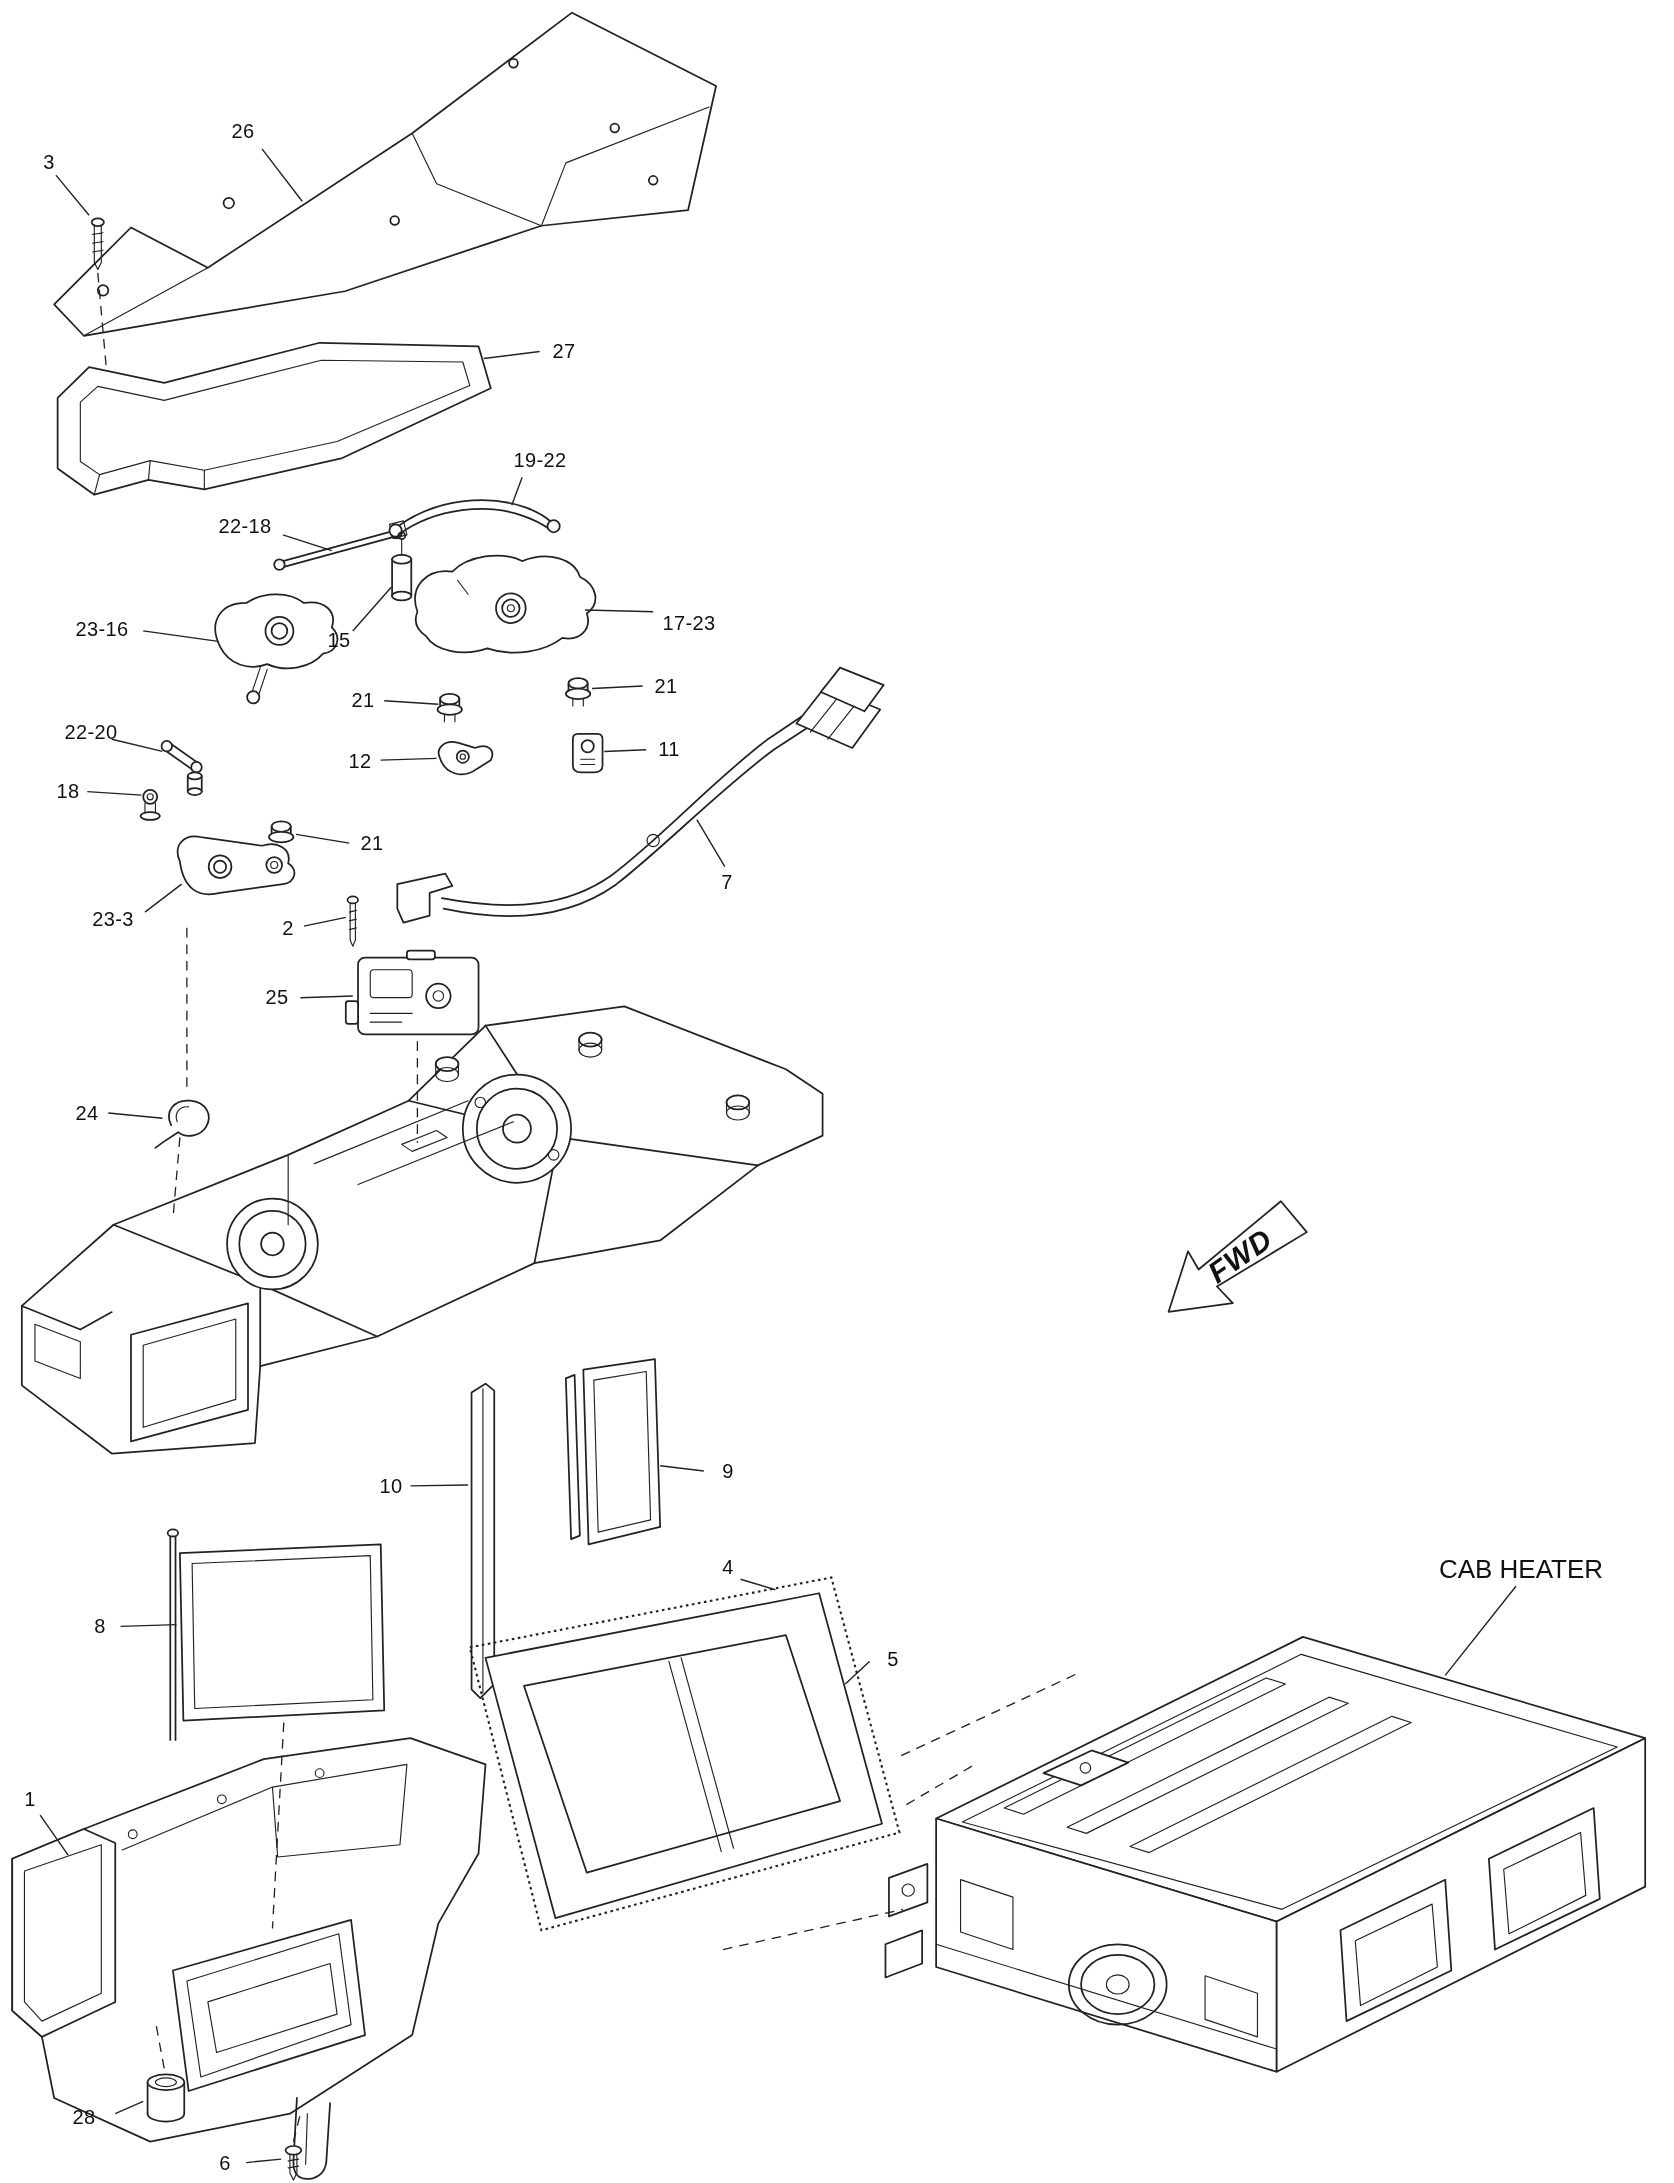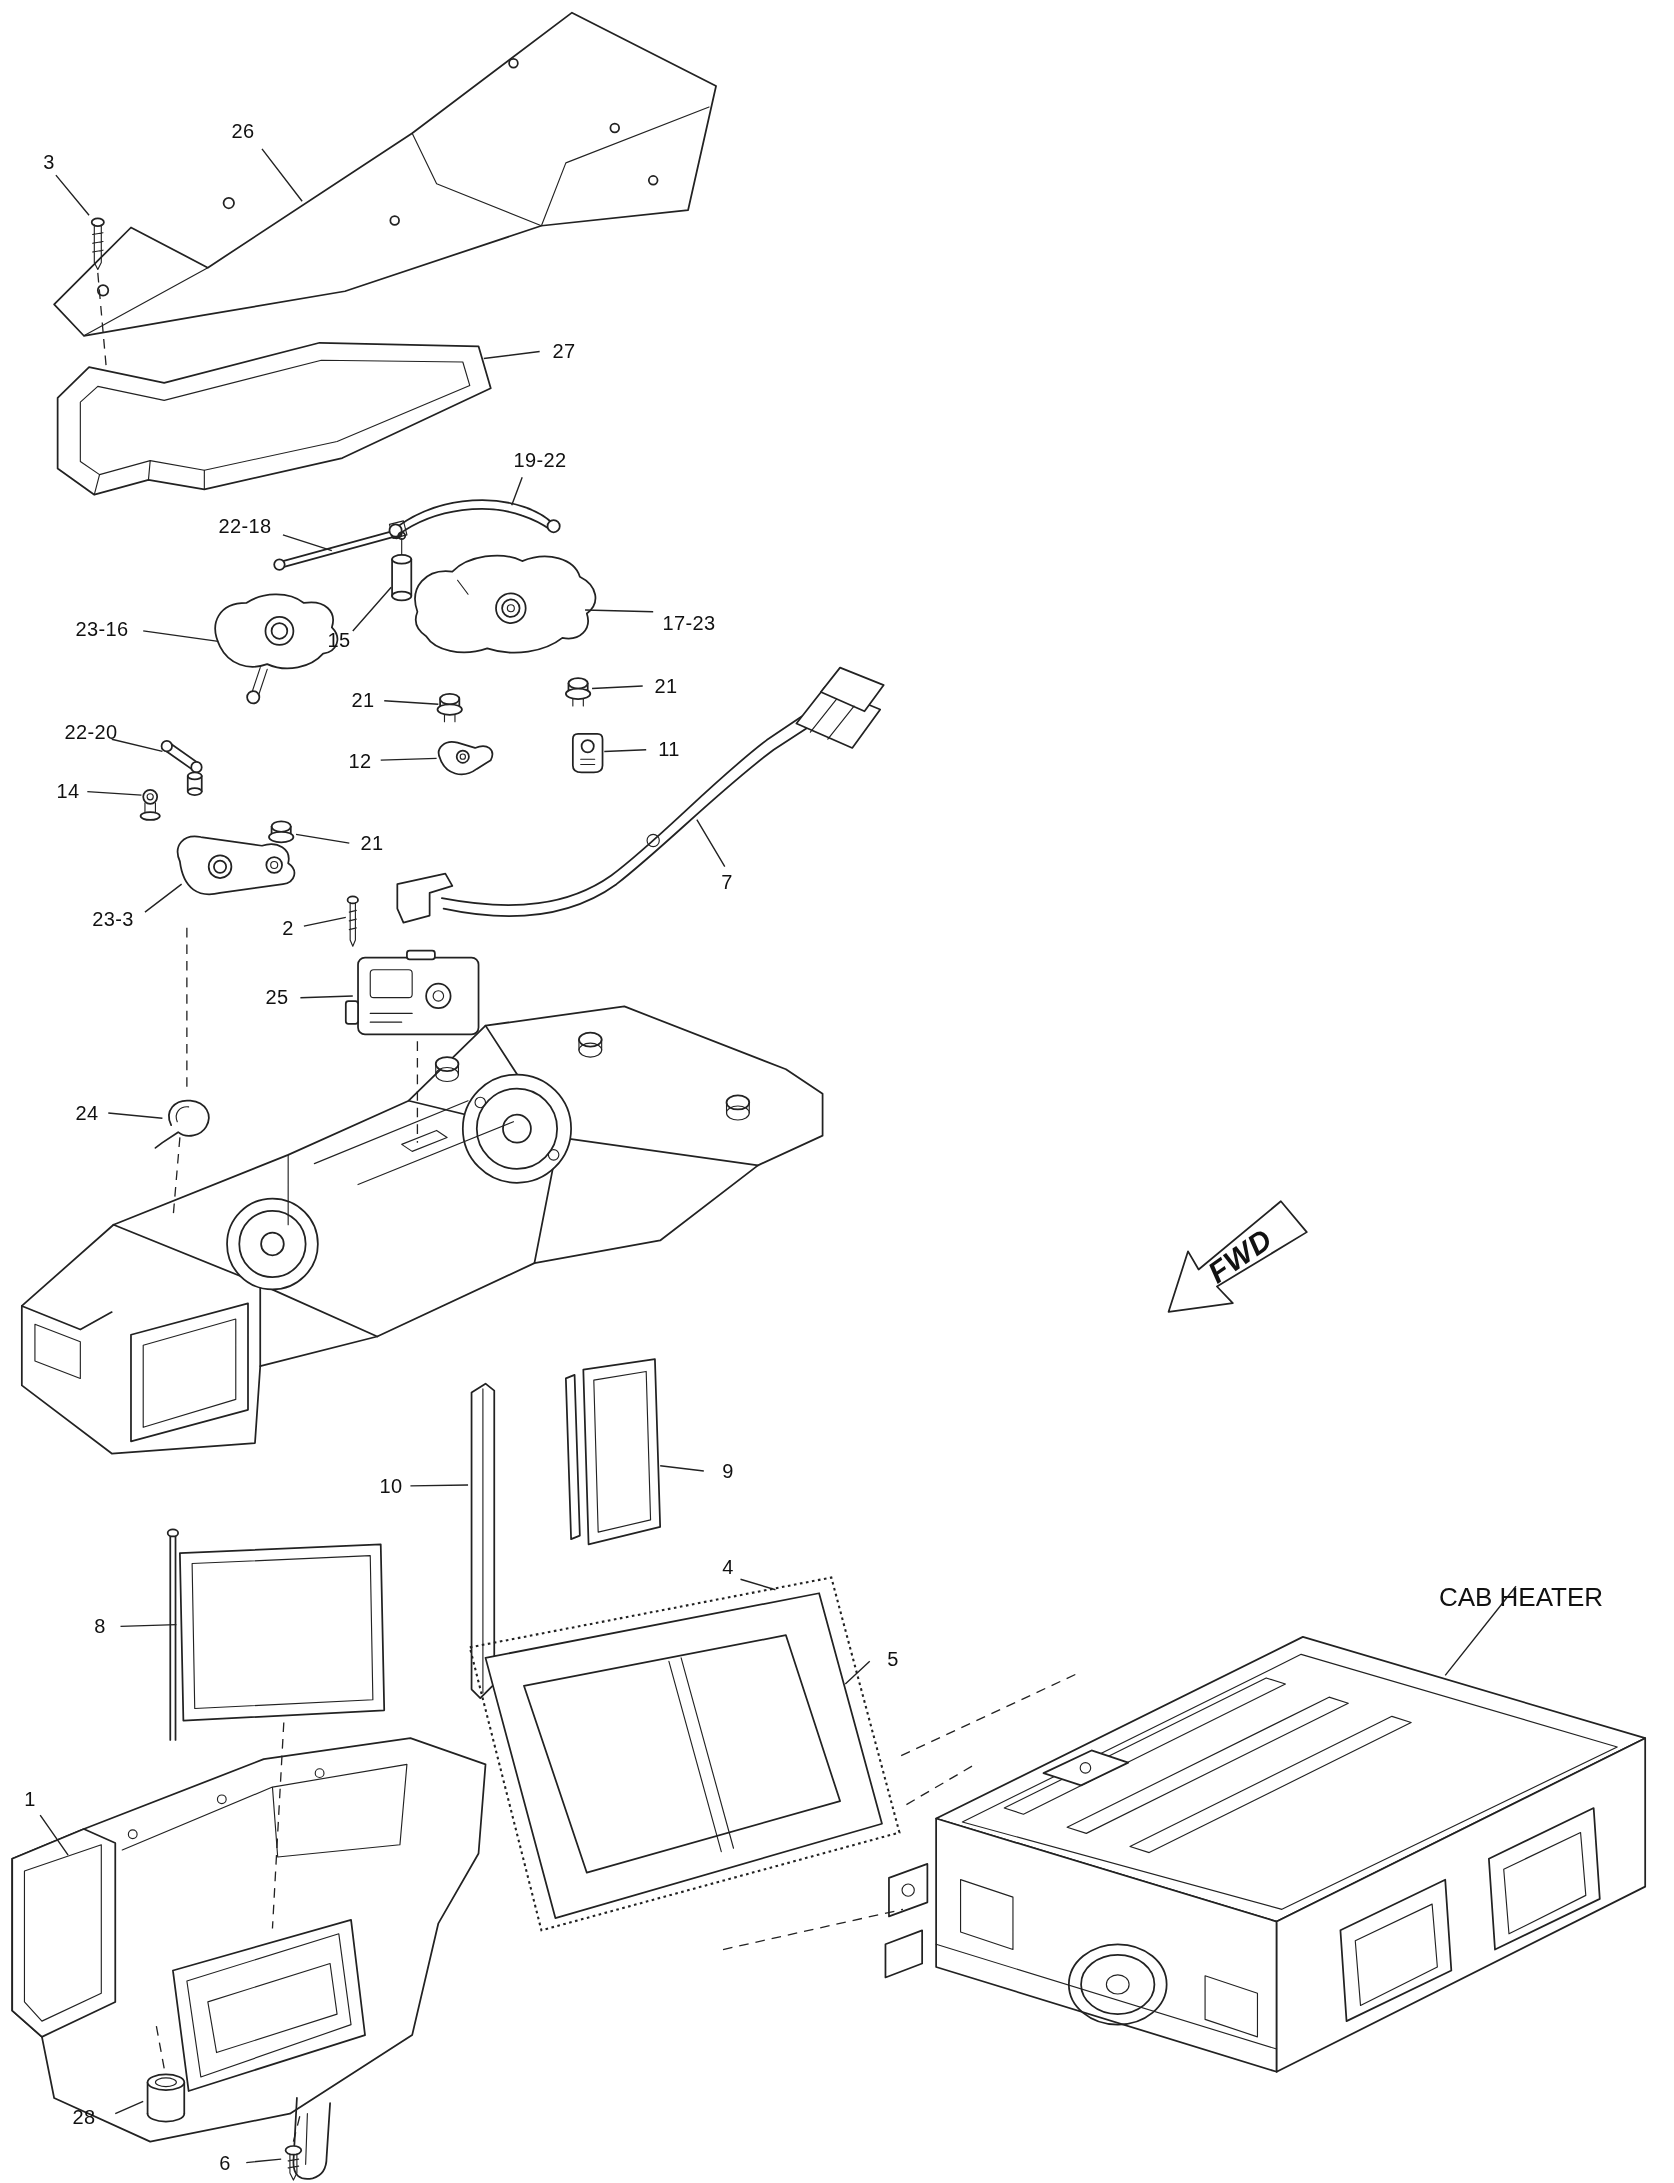--- a/index.html
+++ b/index.html
@@ -14,21 +14,21 @@
   .labels-layer{position:absolute;left:0;top:0;width:100%;height:100%;pointer-events:none;}
   .part-label{
     position:absolute;
     transform:translate(-50%,-50%);
     font-size:20px;color:#111;
     white-space:nowrap;letter-spacing:0.4px;
   }
   .caption{
     position:absolute;
     transform:translate(-50%,-50%);
-    font-size:26px;color:#111;white-space:nowrap;margin-top:28px;
+    font-size:26px;color:#111;white-space:nowrap;
   }
   
   .ln{fill:none;stroke:#222;stroke-width:2;stroke-linejoin:round;stroke-linecap:round;}
   .fw{fill:#fff;stroke:#222;stroke-width:2;stroke-linejoin:round;stroke-linecap:round;}
   .thin{stroke-width:1.3;}
   .dash{fill:none;stroke:#222;stroke-width:1.5;stroke-dasharray:11 8;}
   .leader{fill:none;stroke:#222;stroke-width:1.6;}
   .foamtex{fill:none;stroke:#222;stroke-width:2.4;stroke-dasharray:3 4;}
   .fwd-text{font:italic 700 34px "Liberation Sans",sans-serif;fill:#111;letter-spacing:1px;}
 </style>
@@ -307,21 +307,21 @@
       <span class="part-label" style="left: 540px; top: 460px;">19-22</span>
       <span class="part-label" style="left: 245px; top: 526px;">22-18</span>
       <span class="part-label" style="left: 102px; top: 629px;">23-16</span>
       <span class="part-label" style="left: 339px; top: 640px;">15</span>
       <span class="part-label" style="left: 689px; top: 611px; margin-top: 12px;">17-23</span>
       <span class="part-label" style="left: 363px; top: 700px;">21</span>
       <span class="part-label" style="left: 666px; top: 686px;">21</span>
       <span class="part-label" style="left: 360px; top: 761px;">12</span>
       <span class="part-label" style="left: 669px; top: 749px;">11</span>
       <span class="part-label" style="left: 83px; top: 732px; margin-left: 8px;">22-20</span>
-      <span class="part-label" style="left: 68px; top: 791px;">14</span>
+      <span class="part-label" style="left: 68px; top: 791px;">18</span>
       <span class="part-label" style="left: 372px; top: 843px;">21</span>
       <span class="part-label" style="left: 727px; top: 882px;">7</span>
       <span class="part-label" style="left: 113px; top: 919px;">23-3</span>
       <span class="part-label" style="left: 288px; top: 928px;">2</span>
       <span class="part-label" style="left: 277px; top: 997px; text-align: right;">25</span>
       <span class="part-label" style="left: 87px; top: 1113px;">24</span>
       <span class="part-label" style="left: 391px; top: 1486px;">10</span>
       <span class="part-label" style="left: 728px; top: 1471px;">9</span>
       <span class="part-label" style="left: 100px; top: 1626px;">8</span>
       <span class="part-label" style="left: 728px; top: 1567px;">4</span>

